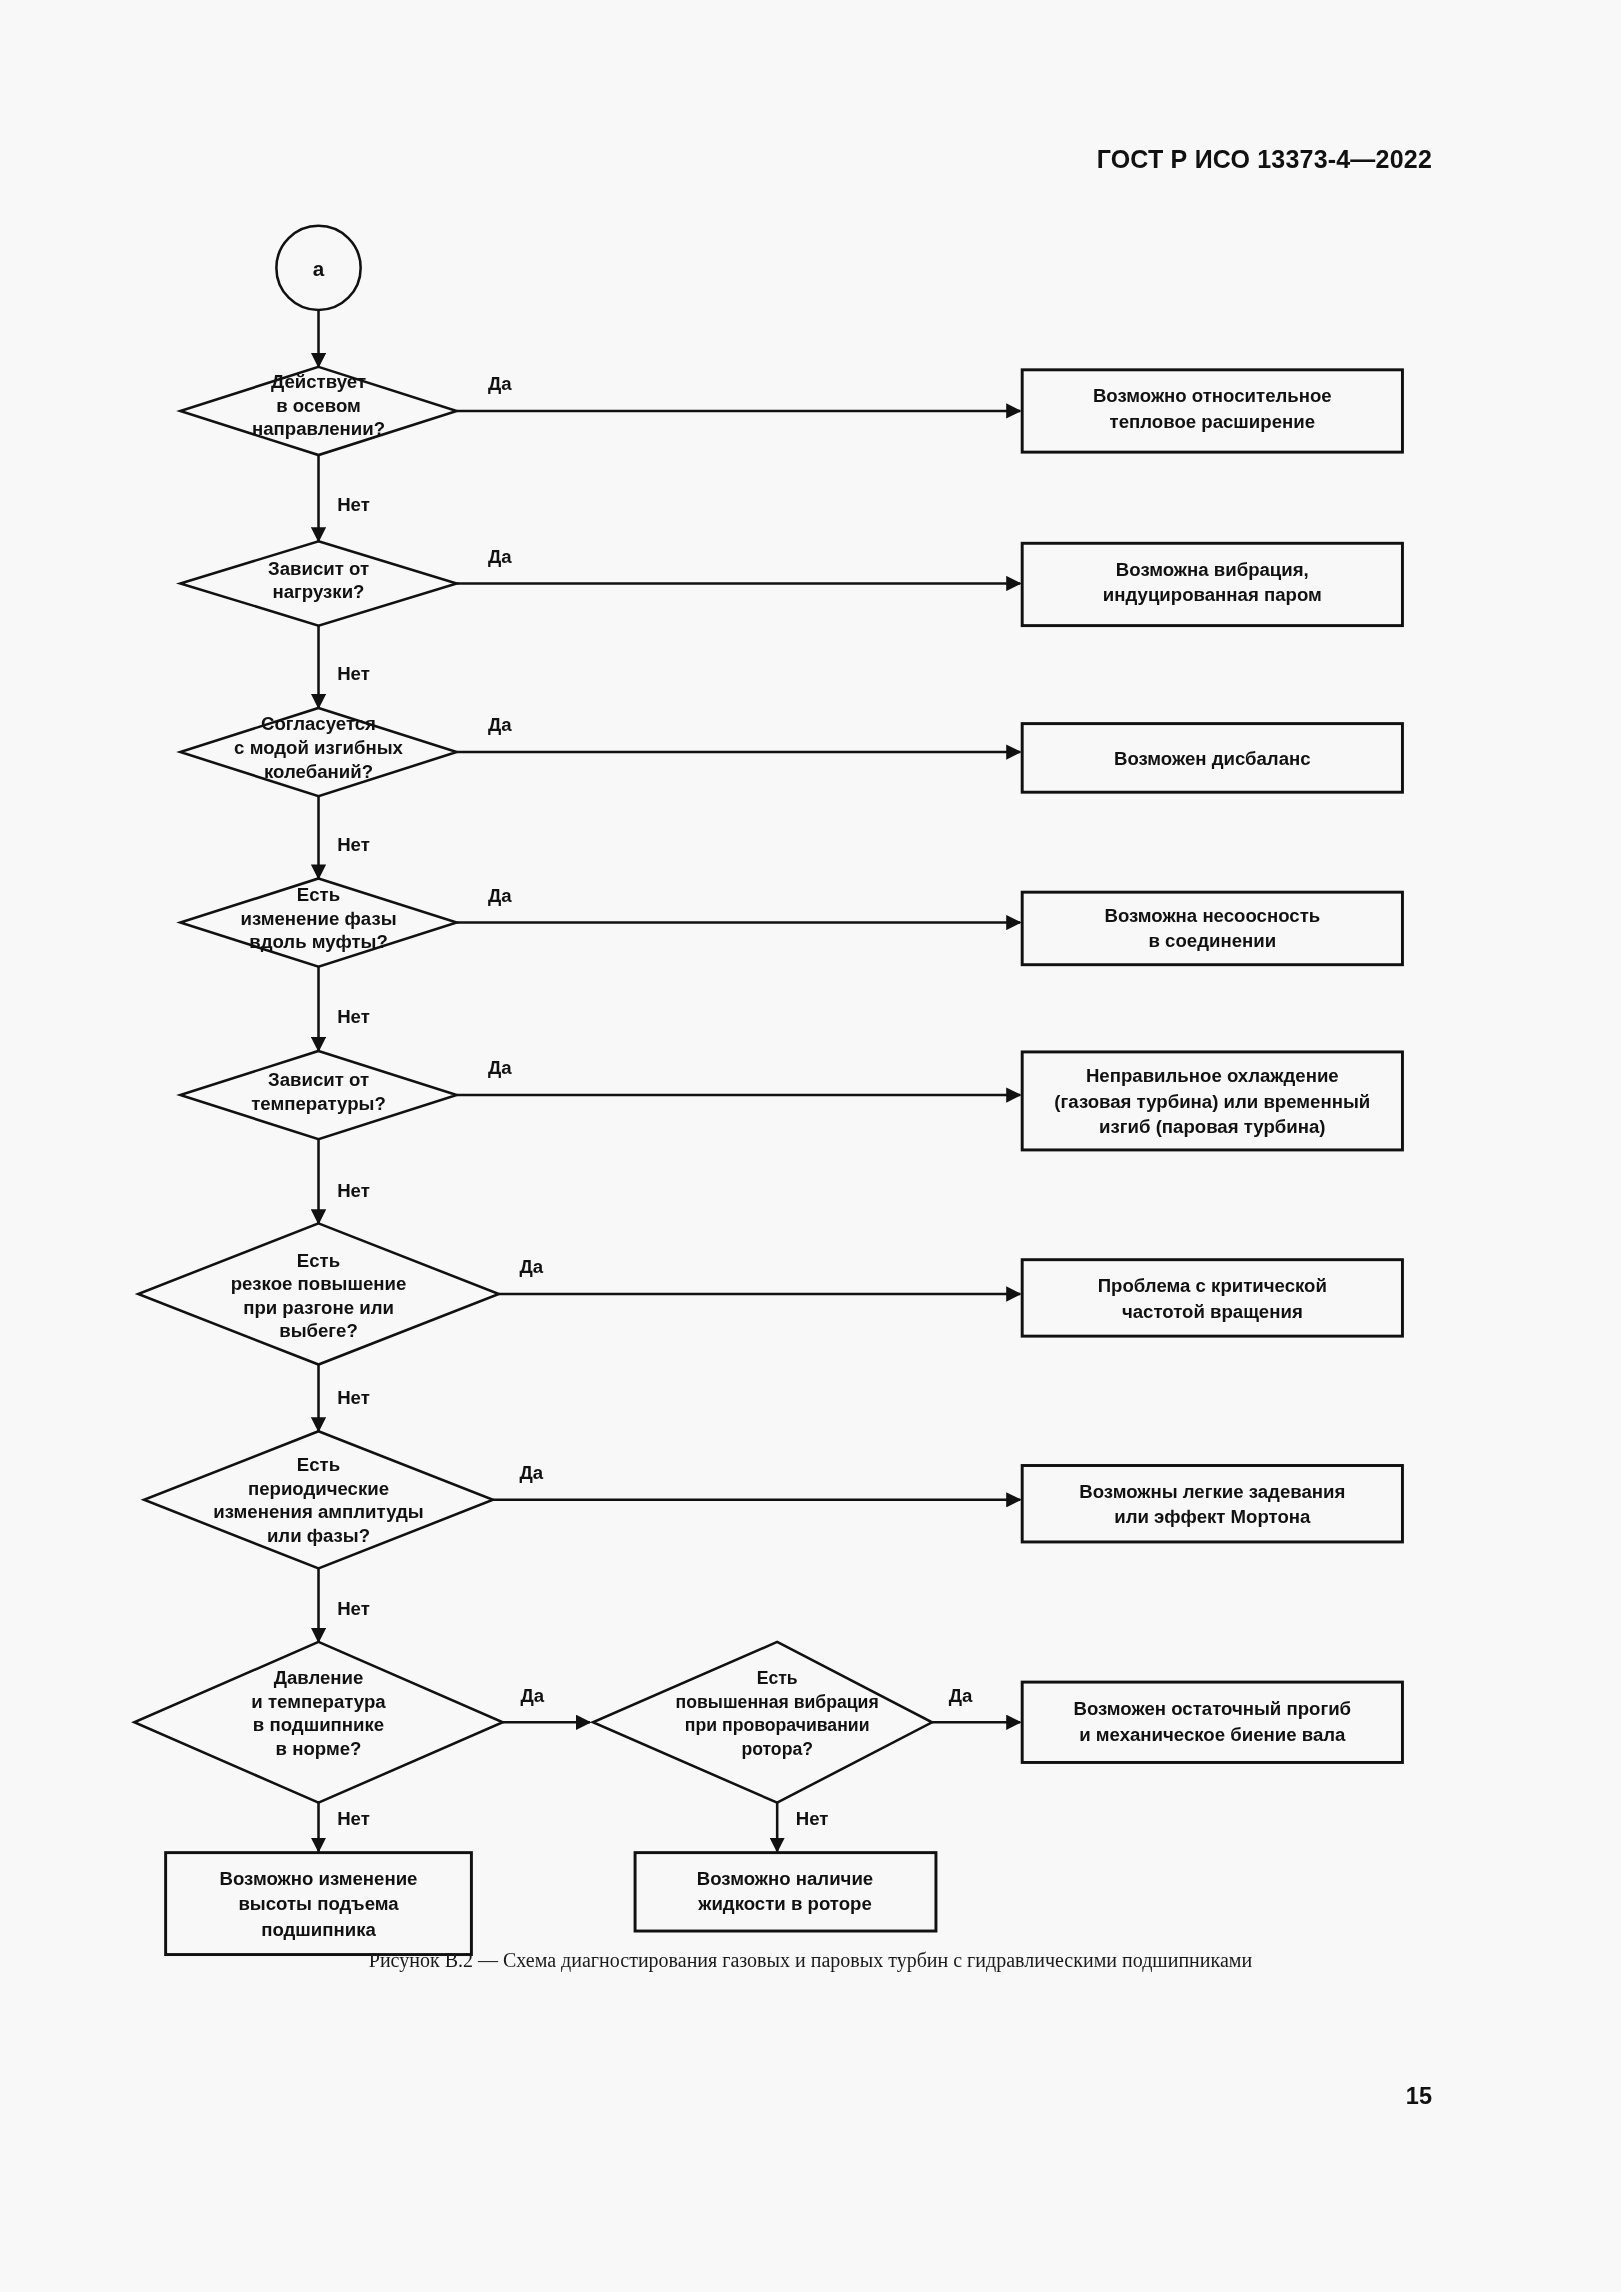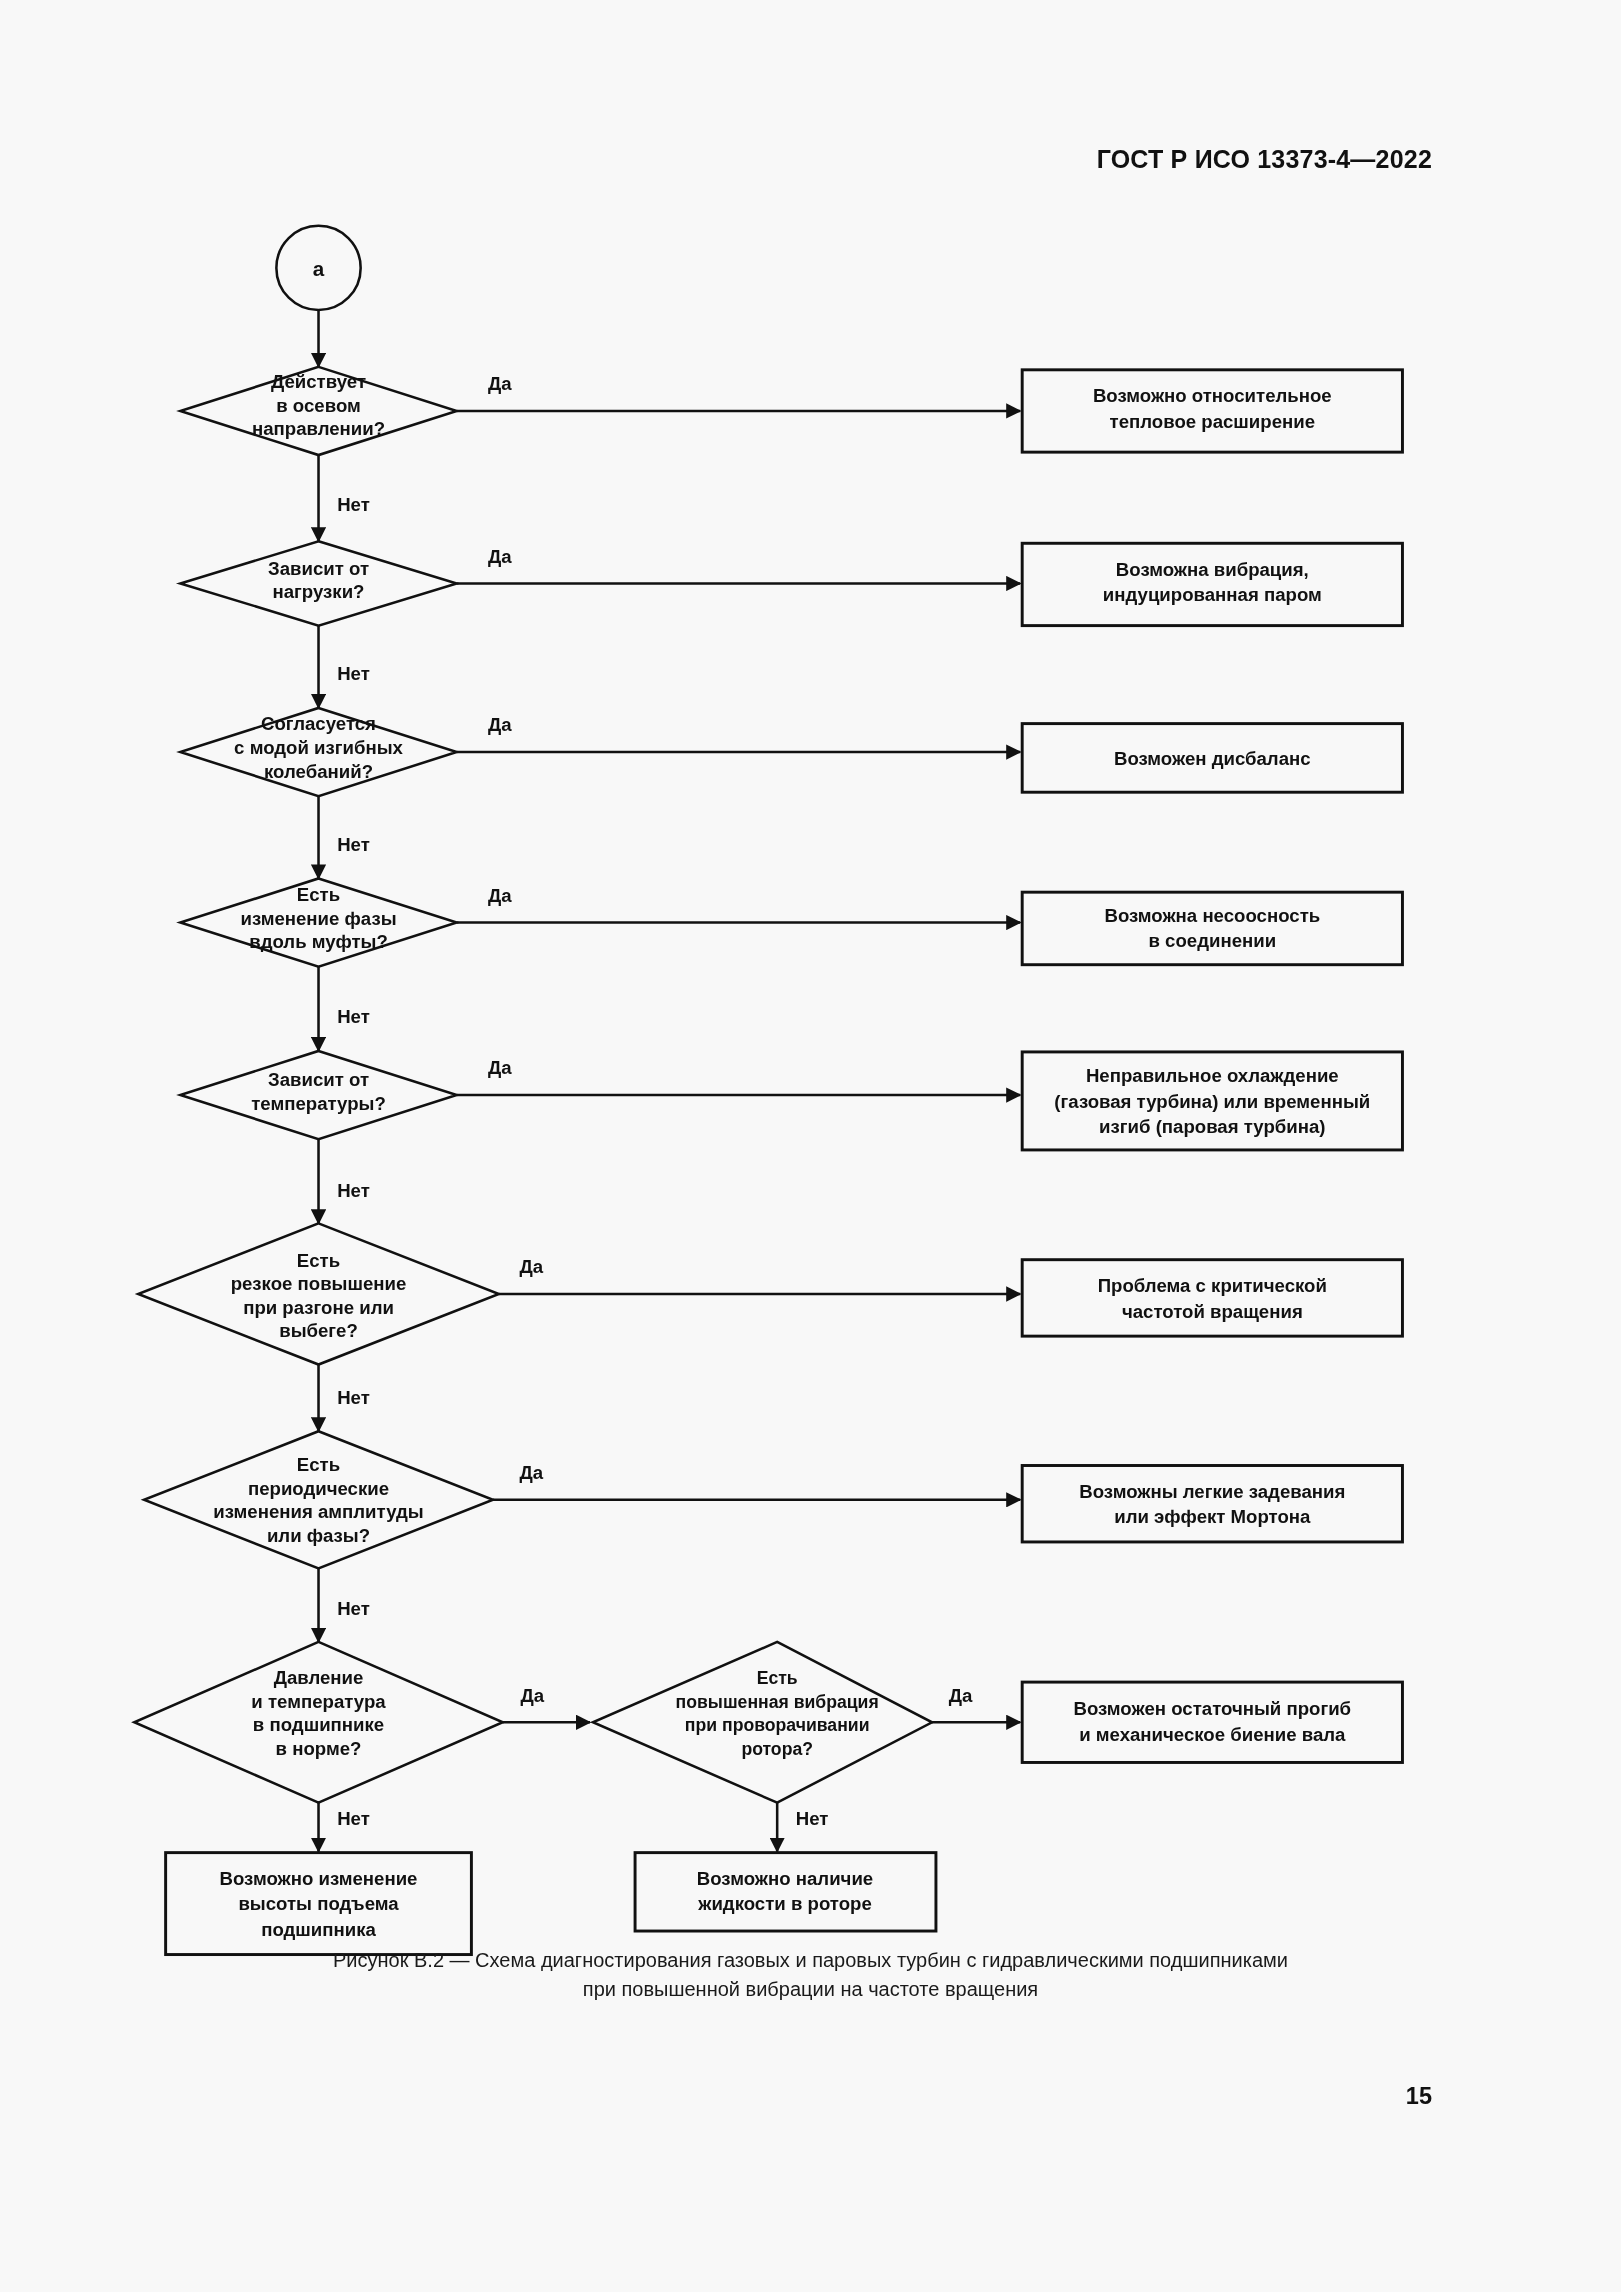--- a/index.html
+++ b/index.html
@@ -45,20 +45,21 @@
     right: 0;
     top: 1946px;
     text-align: center;
     font-size: 20px;
     line-height: 29px;
     color: #1a1a1a;
   }
   .figure-caption .cap-line {
     display: block;
     padding: 0 120px;
+    font-family: Liberation Serif, serif;
   }
   svg.flow {
     position: absolute;
     left: 0;
     top: 0;
     width: 1621px;
     height: 2293px;
   }
   svg.flow .shape {
     fill: #f8f8f8;
@@ -292,19 +293,18 @@
 
     <g>
       <rect class="shape-box" x="648" y="1890" width="307" height="80"></rect>
       <text class="box-text" x="801" y="1923">Возможно наличие</text>
       <text class="box-text" x="801" y="1949">жидкости в роторе</text>
     </g>
   </svg>
 
   <div class="figure-caption">
     <span class="cap-line">Рисунок В.2 — Схема диагностирования газовых и паровых турбин с гидравлическими подшипниками</span>
-    <span class="cap-line">при повышенной вибрации на частоте вращения</span>
   </div>
 
   <div class="page-number">15</div>
 
 </div>
 
 
 </body></html>

